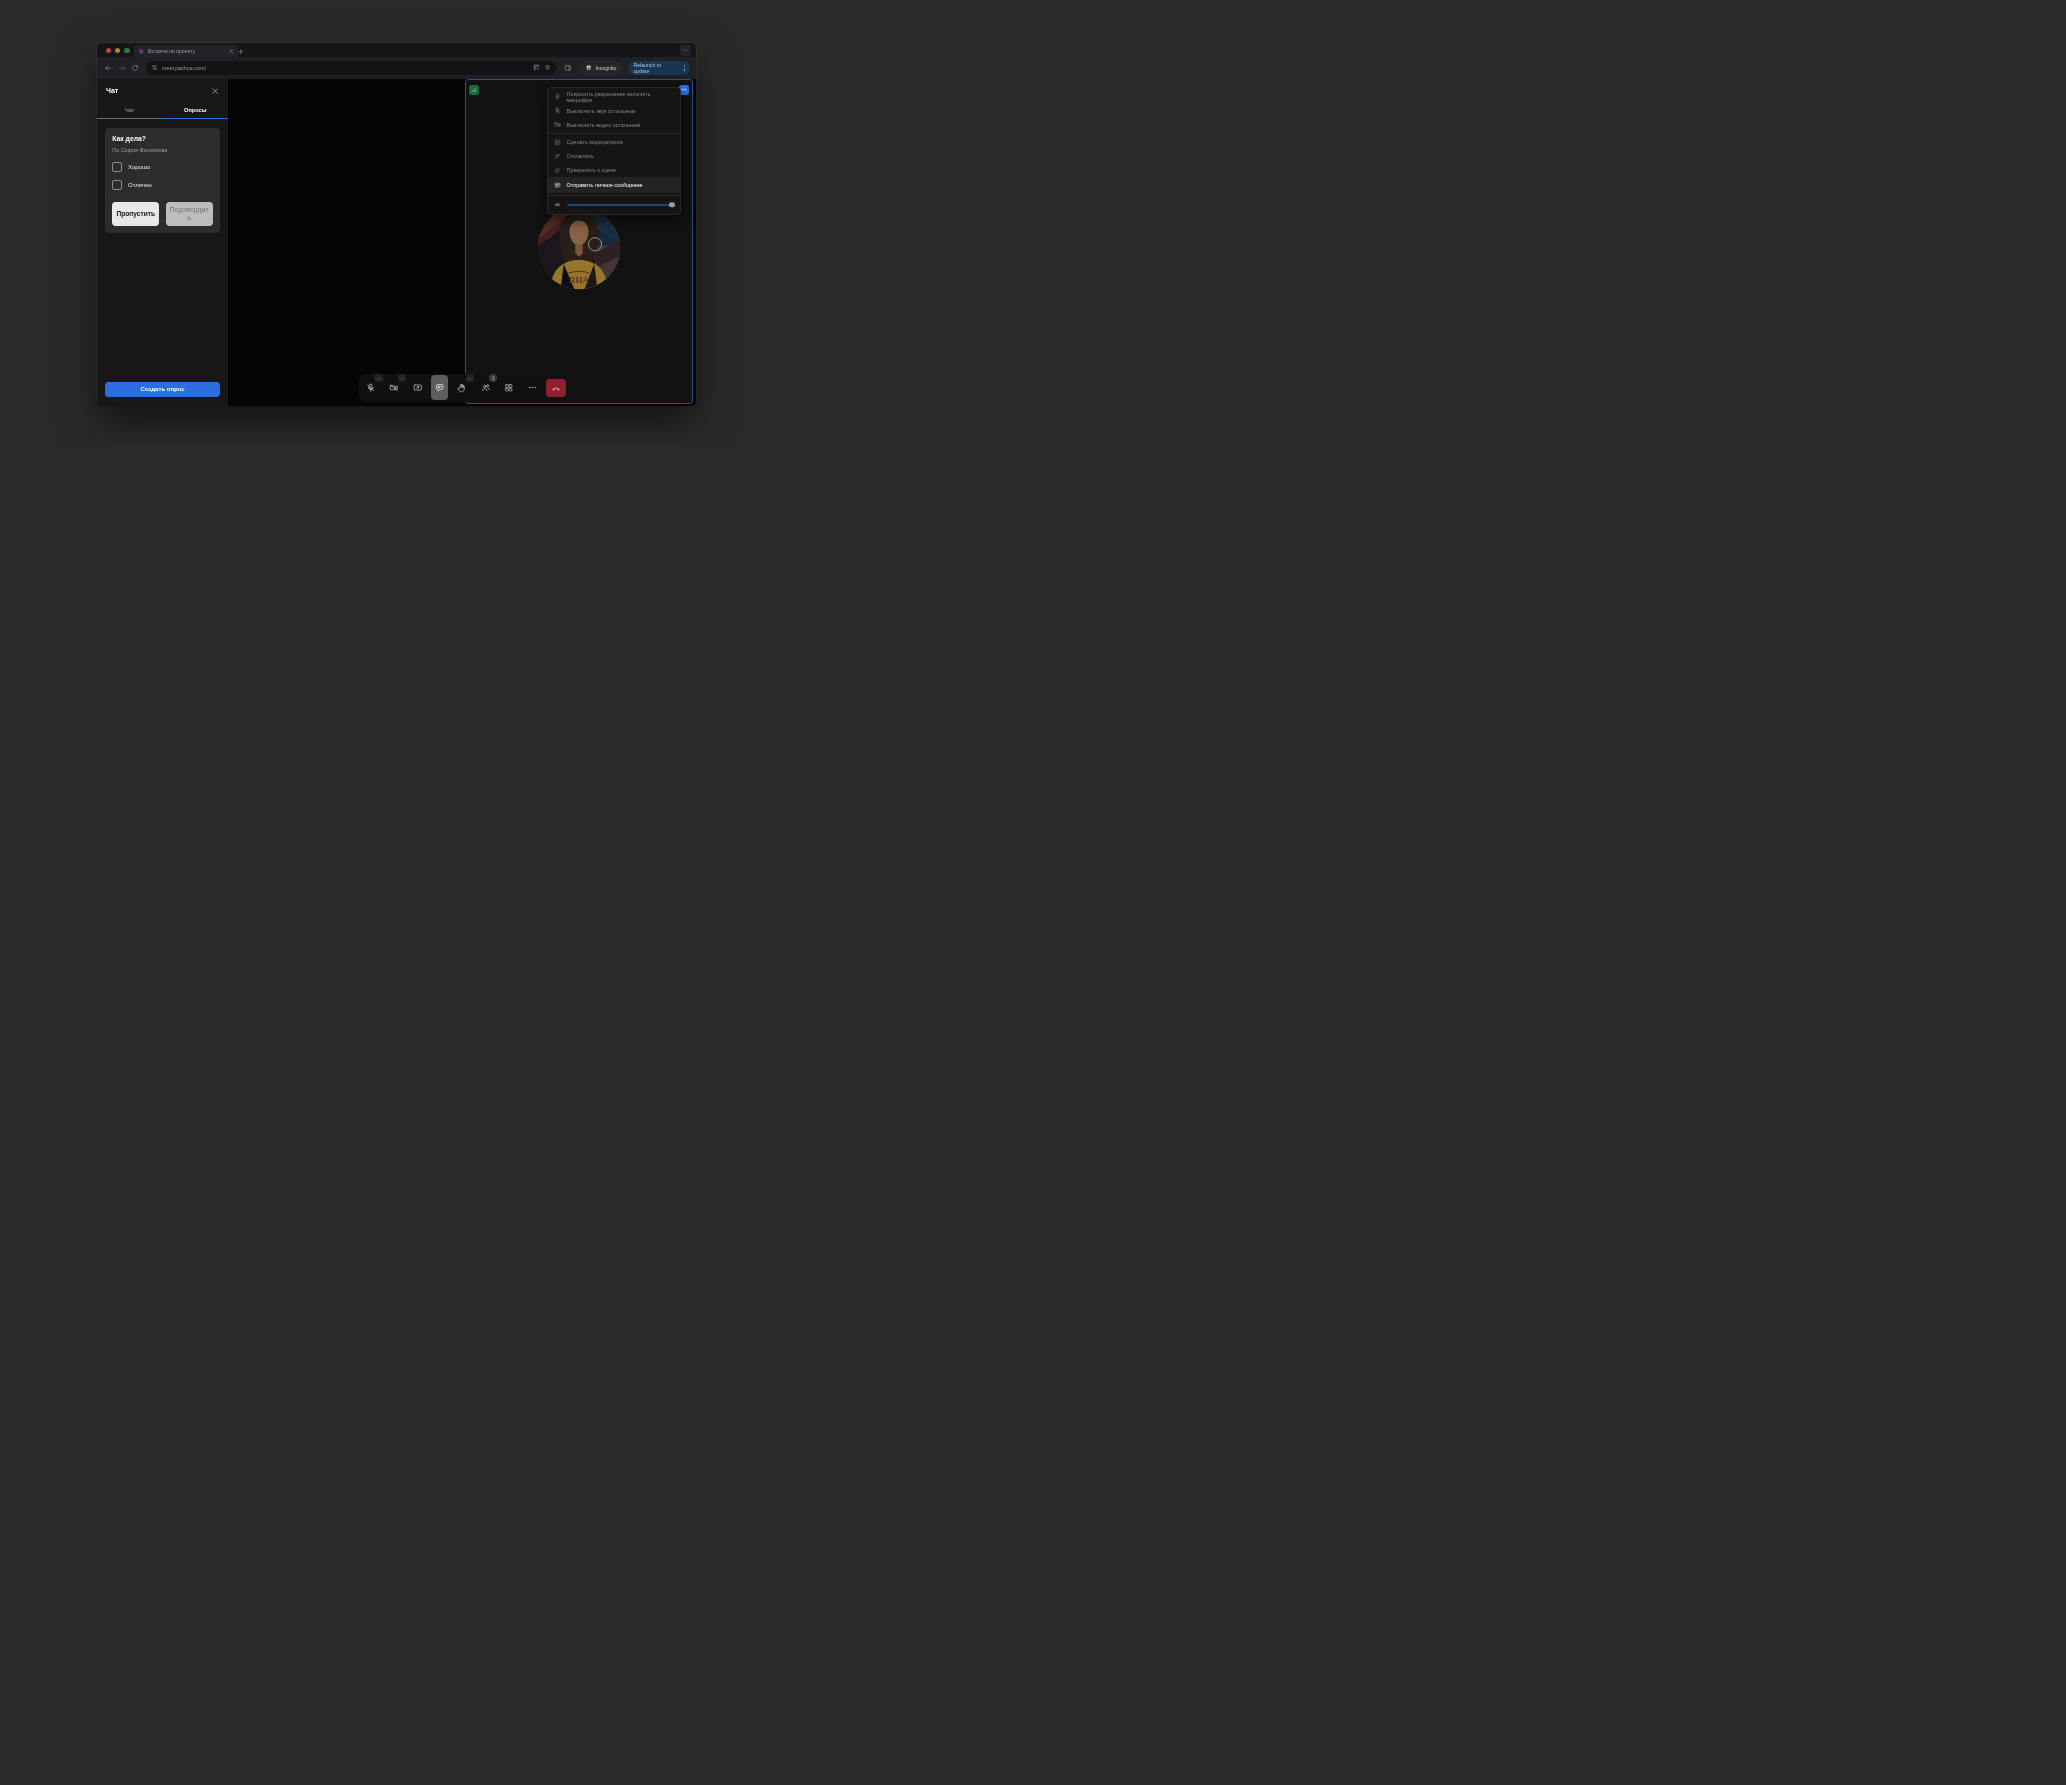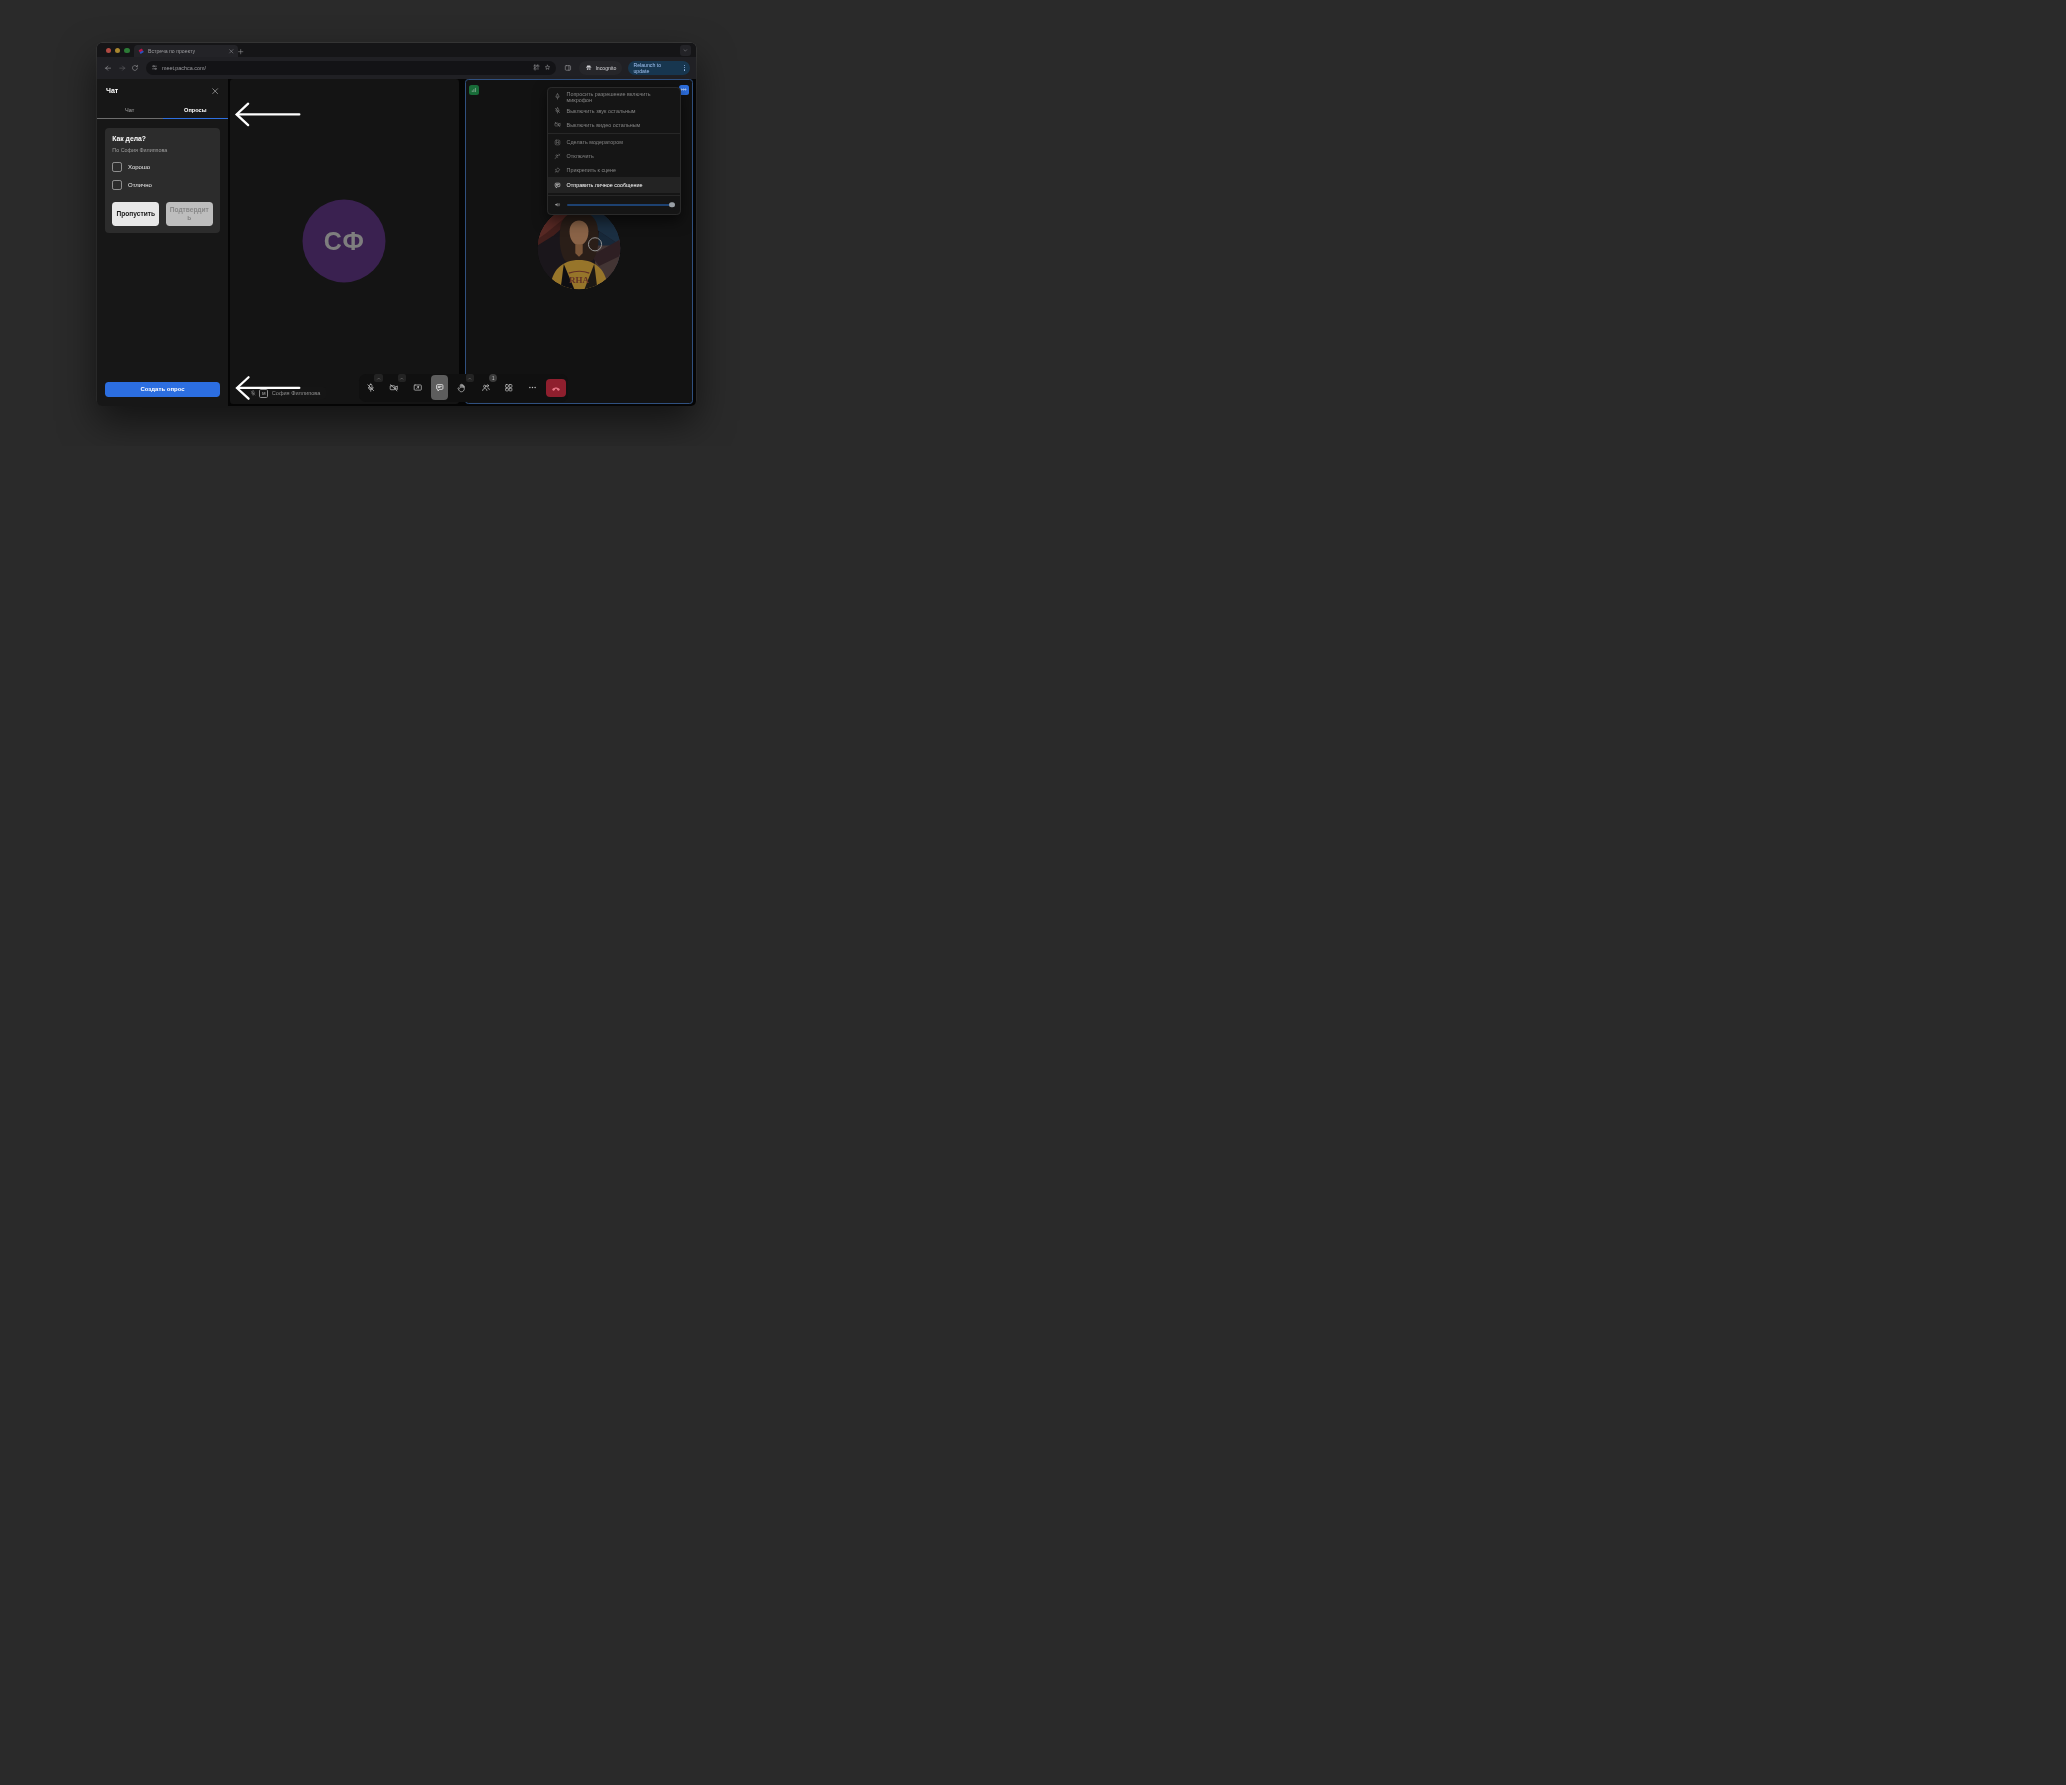--- a/index.html
+++ b/index.html
@@ -250,43 +250,20 @@
             <button class="poll-btn skip">Пропустить</button>
             <button class="poll-btn confirm">Подтвердить</button>
           </div>
         </div>
 
         <button class="create-poll">Создать опрос</button>
       </div>
 
       <div class="stage">
 
-        <div class="tile tile-left">
-          <div class="avatar-initials">СФ</div>
-          <div class="name-pill">
-            <span>
-              <svg class="ic" width="6.2" height="6.2" viewBox="0 0 24 24" style="stroke-width:1.7">
-                <path d="M12 3a3 3 0 0 1 3 3v5a3 3 0 0 1-6 0V6a3 3 0 0 1 3-3z"></path>
-                  <path d="M6 11a6 6 0 0 0 12 0"></path>
-                  <path d="M12 17v4"></path>
-                  <path d="M4.5 4.5l15 15"></path>
-              </svg>
-            </span>
-            <span class="mbadge">M</span>
-            <span class="nm">София Филлипова</span>
-          </div>
-          <svg class="annot" viewBox="0 0 555 786">
-            <g stroke="#ffffff" stroke-width="5.5" stroke-linecap="round" fill="none">
-              <path d="M168 85H18"></path>
-                <path d="M44 59L16 85l28 26"></path>
-              <path d="M168 748H19"></path>
-                <path d="M45 722l-28 26 28 26"></path>
-            </g>
-          </svg>
-        </div>
 
         <div class="tile tile-right">
           <div class="corner-badge badge-stats">
             <svg class="ic" width="6.2" height="6.2" viewBox="0 0 24 24" style="stroke-width:2">
               <path d="M5 18v-3"></path>
                 <path d="M11 18v-8"></path>
                 <path d="M17 18V5"></path>
             </svg>
           </div>
           <div class="corner-badge badge-more">

